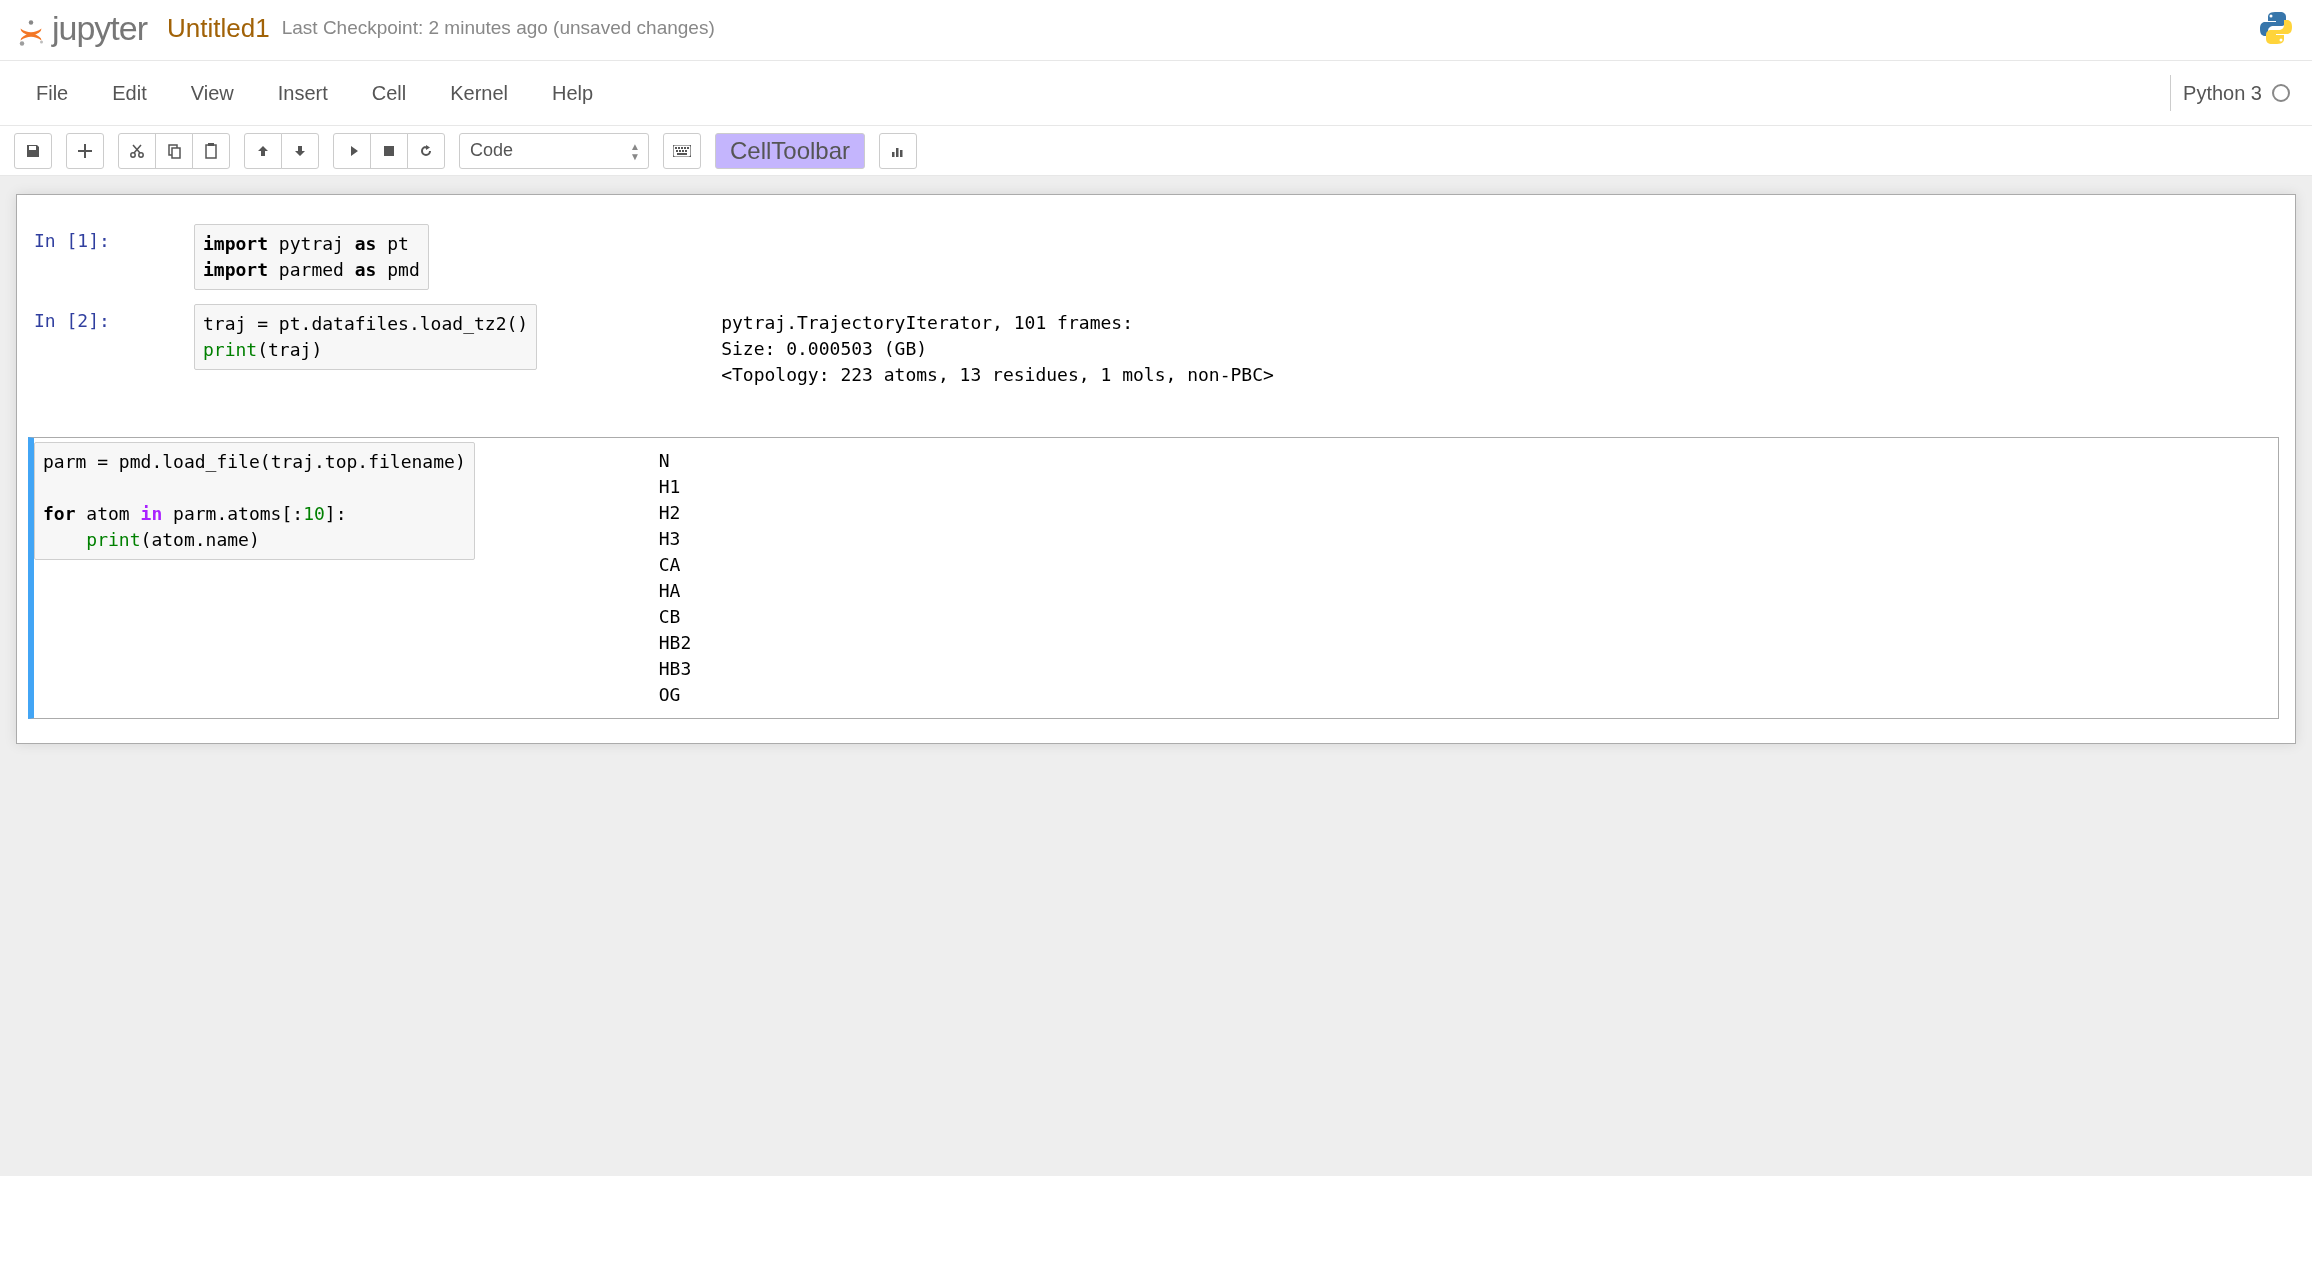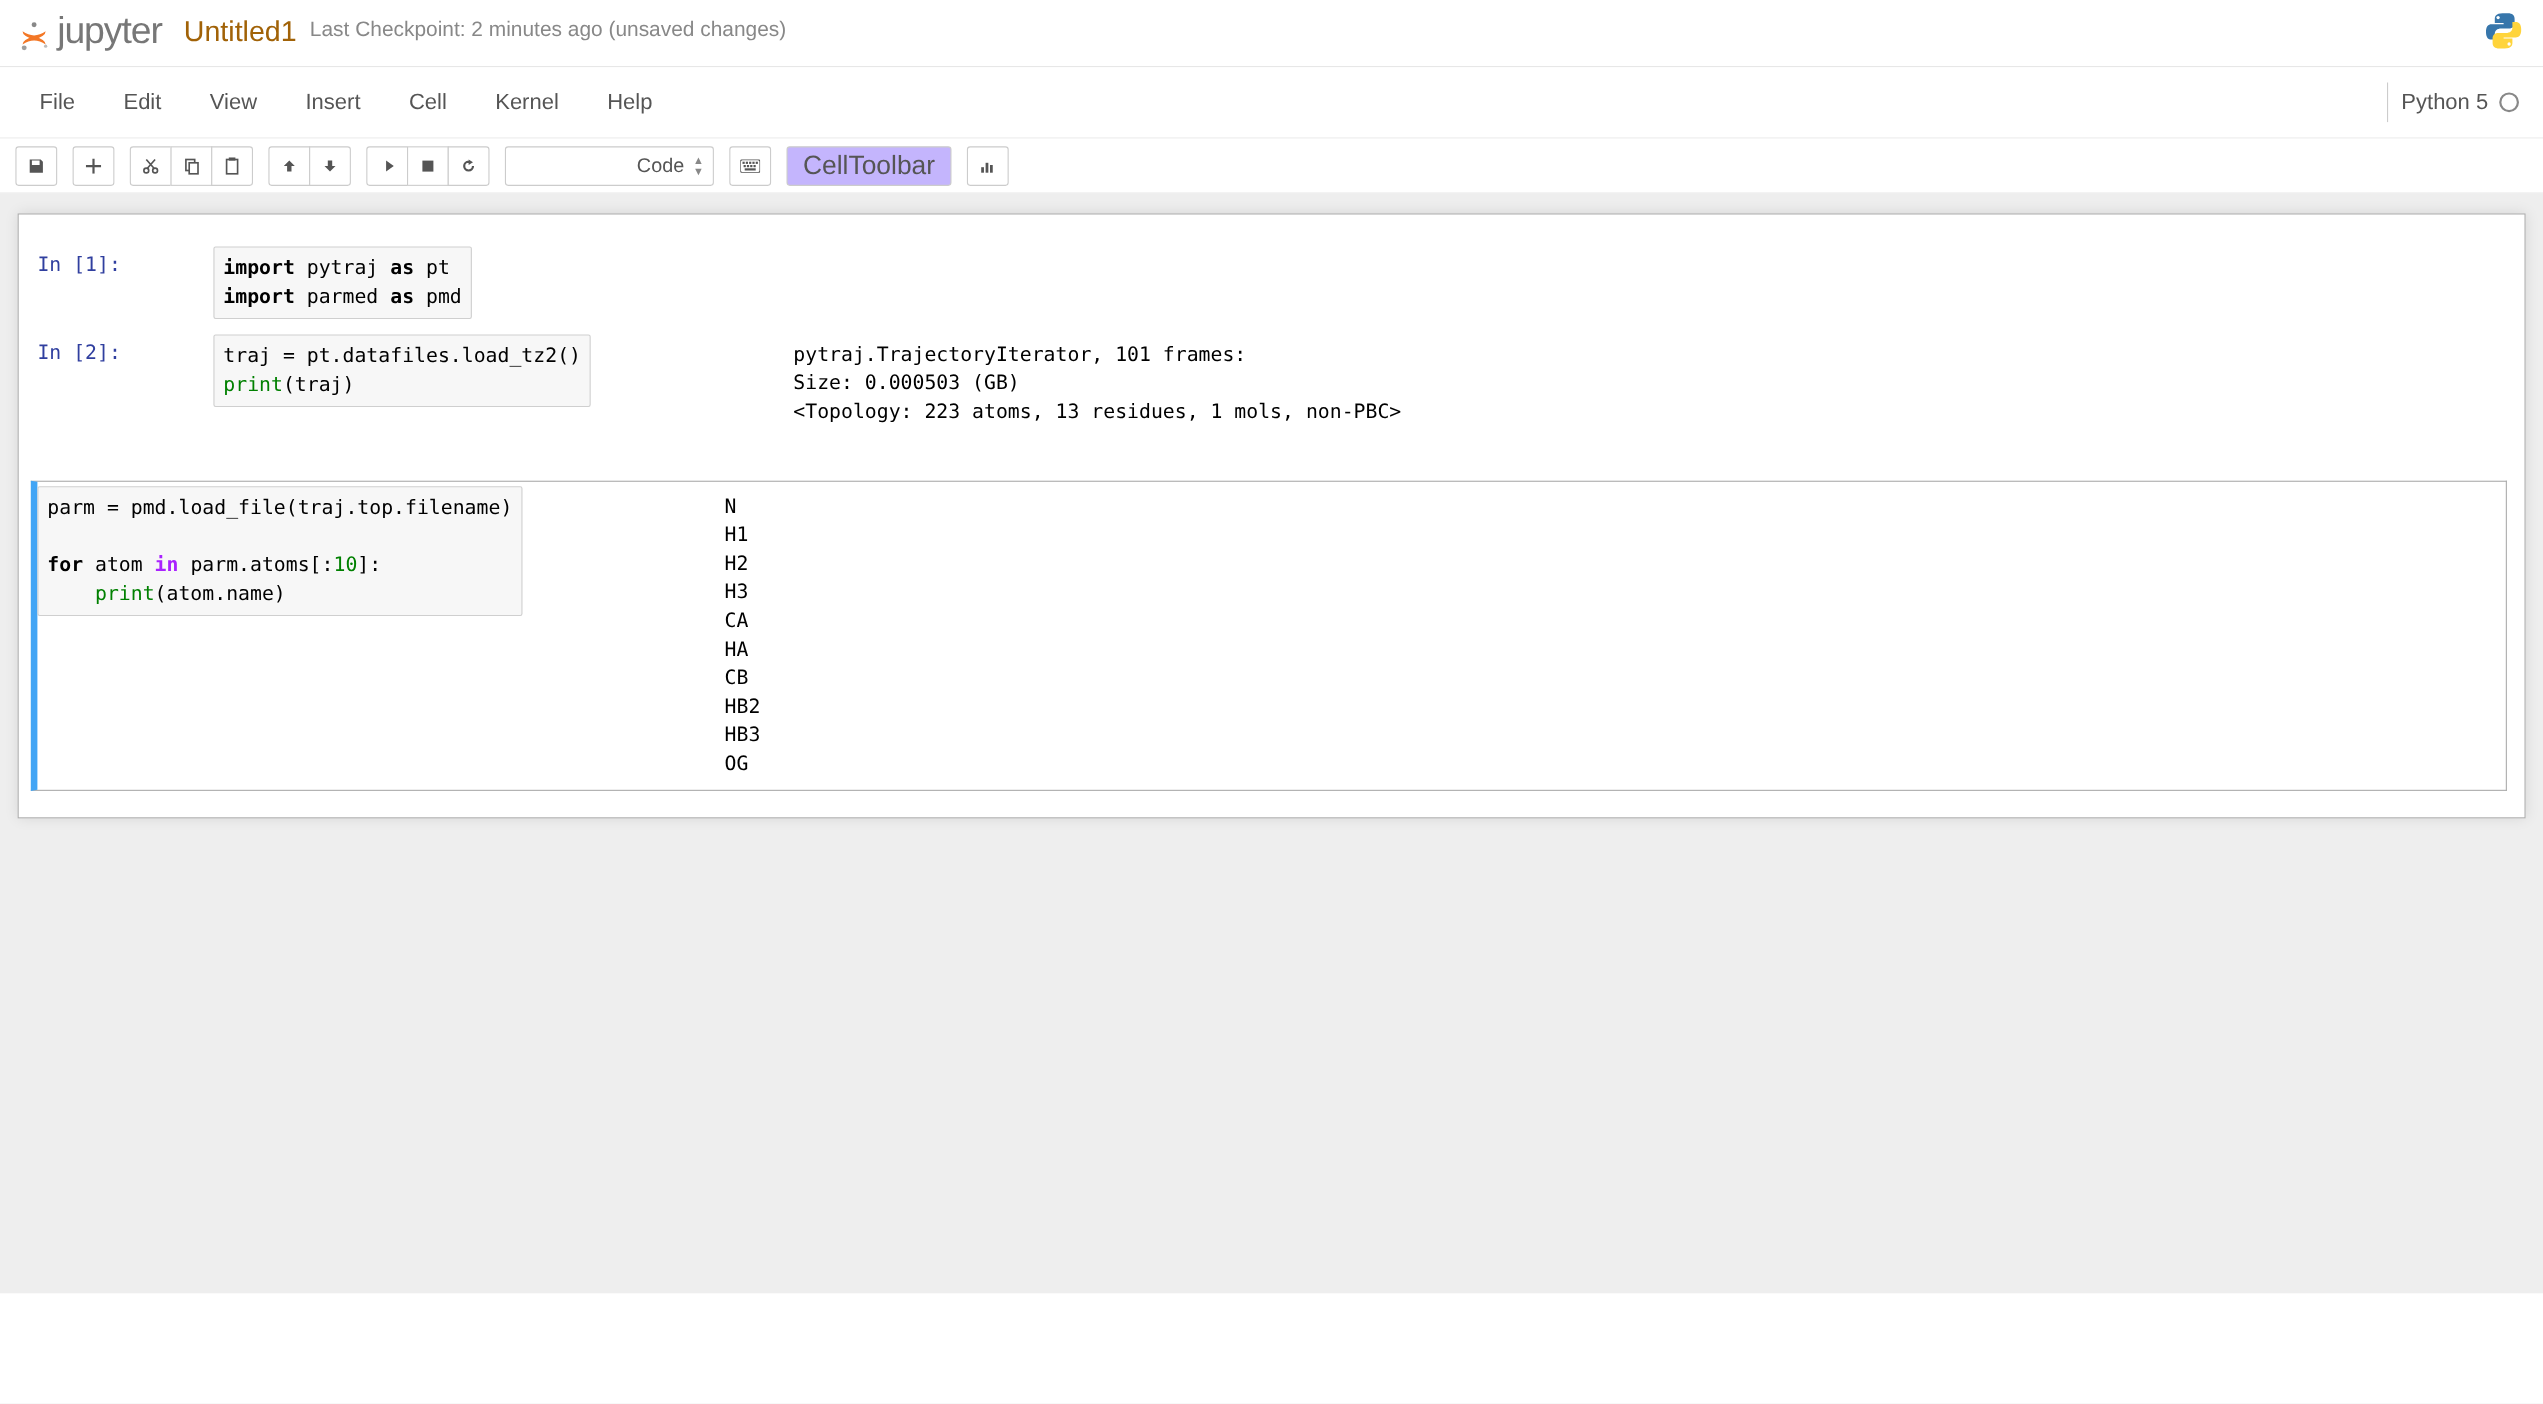--- a/index.html
+++ b/index.html
@@ -18,21 +18,21 @@
 .kernel-indicator { margin-left: auto; display: flex; align-items: center; padding-right: 8px; border-left: 1px solid #ccc; height: 36px; padding-left: 12px;}
 .kernel-name { font-size: 20px; color: #555; margin-right: 10px; }
 .kernel-circle { width: 18px; height: 18px; border: 2px solid #888; border-radius: 50%; }
 
 .toolbar { display: flex; align-items: center; padding: 6px 14px; gap: 0; background: #fff; height: 50px; border-bottom: 1px solid #e7e7e7;}
 .tb-group { display: flex; margin-right: 14px; }
 .tb-btn { width: 38px; height: 36px; border: 1px solid #ccc; background: #fff; display: flex; align-items: center; justify-content: center; cursor: pointer; color: #555; font-size: 16px; }
 .tb-btn:not(:first-child) { margin-left: -1px; }
 .tb-btn:first-child { border-top-left-radius: 3px; border-bottom-left-radius: 3px; }
 .tb-btn:last-child { border-top-right-radius: 3px; border-bottom-right-radius: 3px; }
-.tb-select { height: 36px; border: 1px solid #ccc; background: #fff; padding: 0 26px 0 10px; font-size: 18px; color: #555; border-radius: 3px; margin-right: 14px; width: 190px; position: relative; justify-content: flex-end;}
+.tb-select { height: 36px; border: 1px solid #ccc; background: #fff; padding: 0 26px 0 10px; font-size: 18px; color: #555; border-radius: 3px; margin-right: 14px; width: 190px; position: relative;}
 .tb-select-caret { position: absolute; right: 8px; top: 8px; color: #888; font-size: 10px; line-height: 10px;}
 .tb-cellbar { height: 36px; border: 1px solid #ccc; background: #c4b5fd; padding: 0 14px; font-size: 24px; color: #555; border-radius: 3px; margin-right: 14px;}
 
 .notebook-container { background: #eee; padding: 18px 8px; min-height: 1000px;}
 .notebook { background: #fff; border: 1px solid #ababab; box-shadow: 0 0 12px rgba(0,0,0,0.1); padding: 20px 0; margin: 0 auto; max-width: 2280px;}
 
 .cell { display: flex; padding: 4px 0; margin: 4px 16px; border: 1px solid transparent; }
 .cell.selected { border: 1px solid #ababab; border-left: 6px solid #42A5F5; margin-left: 11px; }
 .prompt { width: 160px; text-align: left; padding: 6px 10px 6px 0; font-family: monospace; font-size: 18px; flex-shrink: 0; }
 .input-prompt { color: #303F9F; }
@@ -78,21 +78,21 @@
 
 <div class="menubar">
   <div class="menubar-item">File</div>
   <div class="menubar-item">Edit</div>
   <div class="menubar-item">View</div>
   <div class="menubar-item">Insert</div>
   <div class="menubar-item">Cell</div>
   <div class="menubar-item">Kernel</div>
   <div class="menubar-item">Help</div>
   <div class="kernel-indicator">
-    <span class="kernel-name">Python 5</span>
+    <span class="kernel-name">Python 3</span>
     <span class="kernel-circle"></span>
   </div>
 </div>
 
 <div class="toolbar">
   <div class="tb-group">
     <button class="tb-btn">
         <svg width="16" height="16" viewBox="0 0 16 16">
           <path d="M2 2h10l2 2v10H2V2zm2 1v4h7V3H4zm1 7h6v3H5v-3z" fill="#555"></path>
         </svg>

